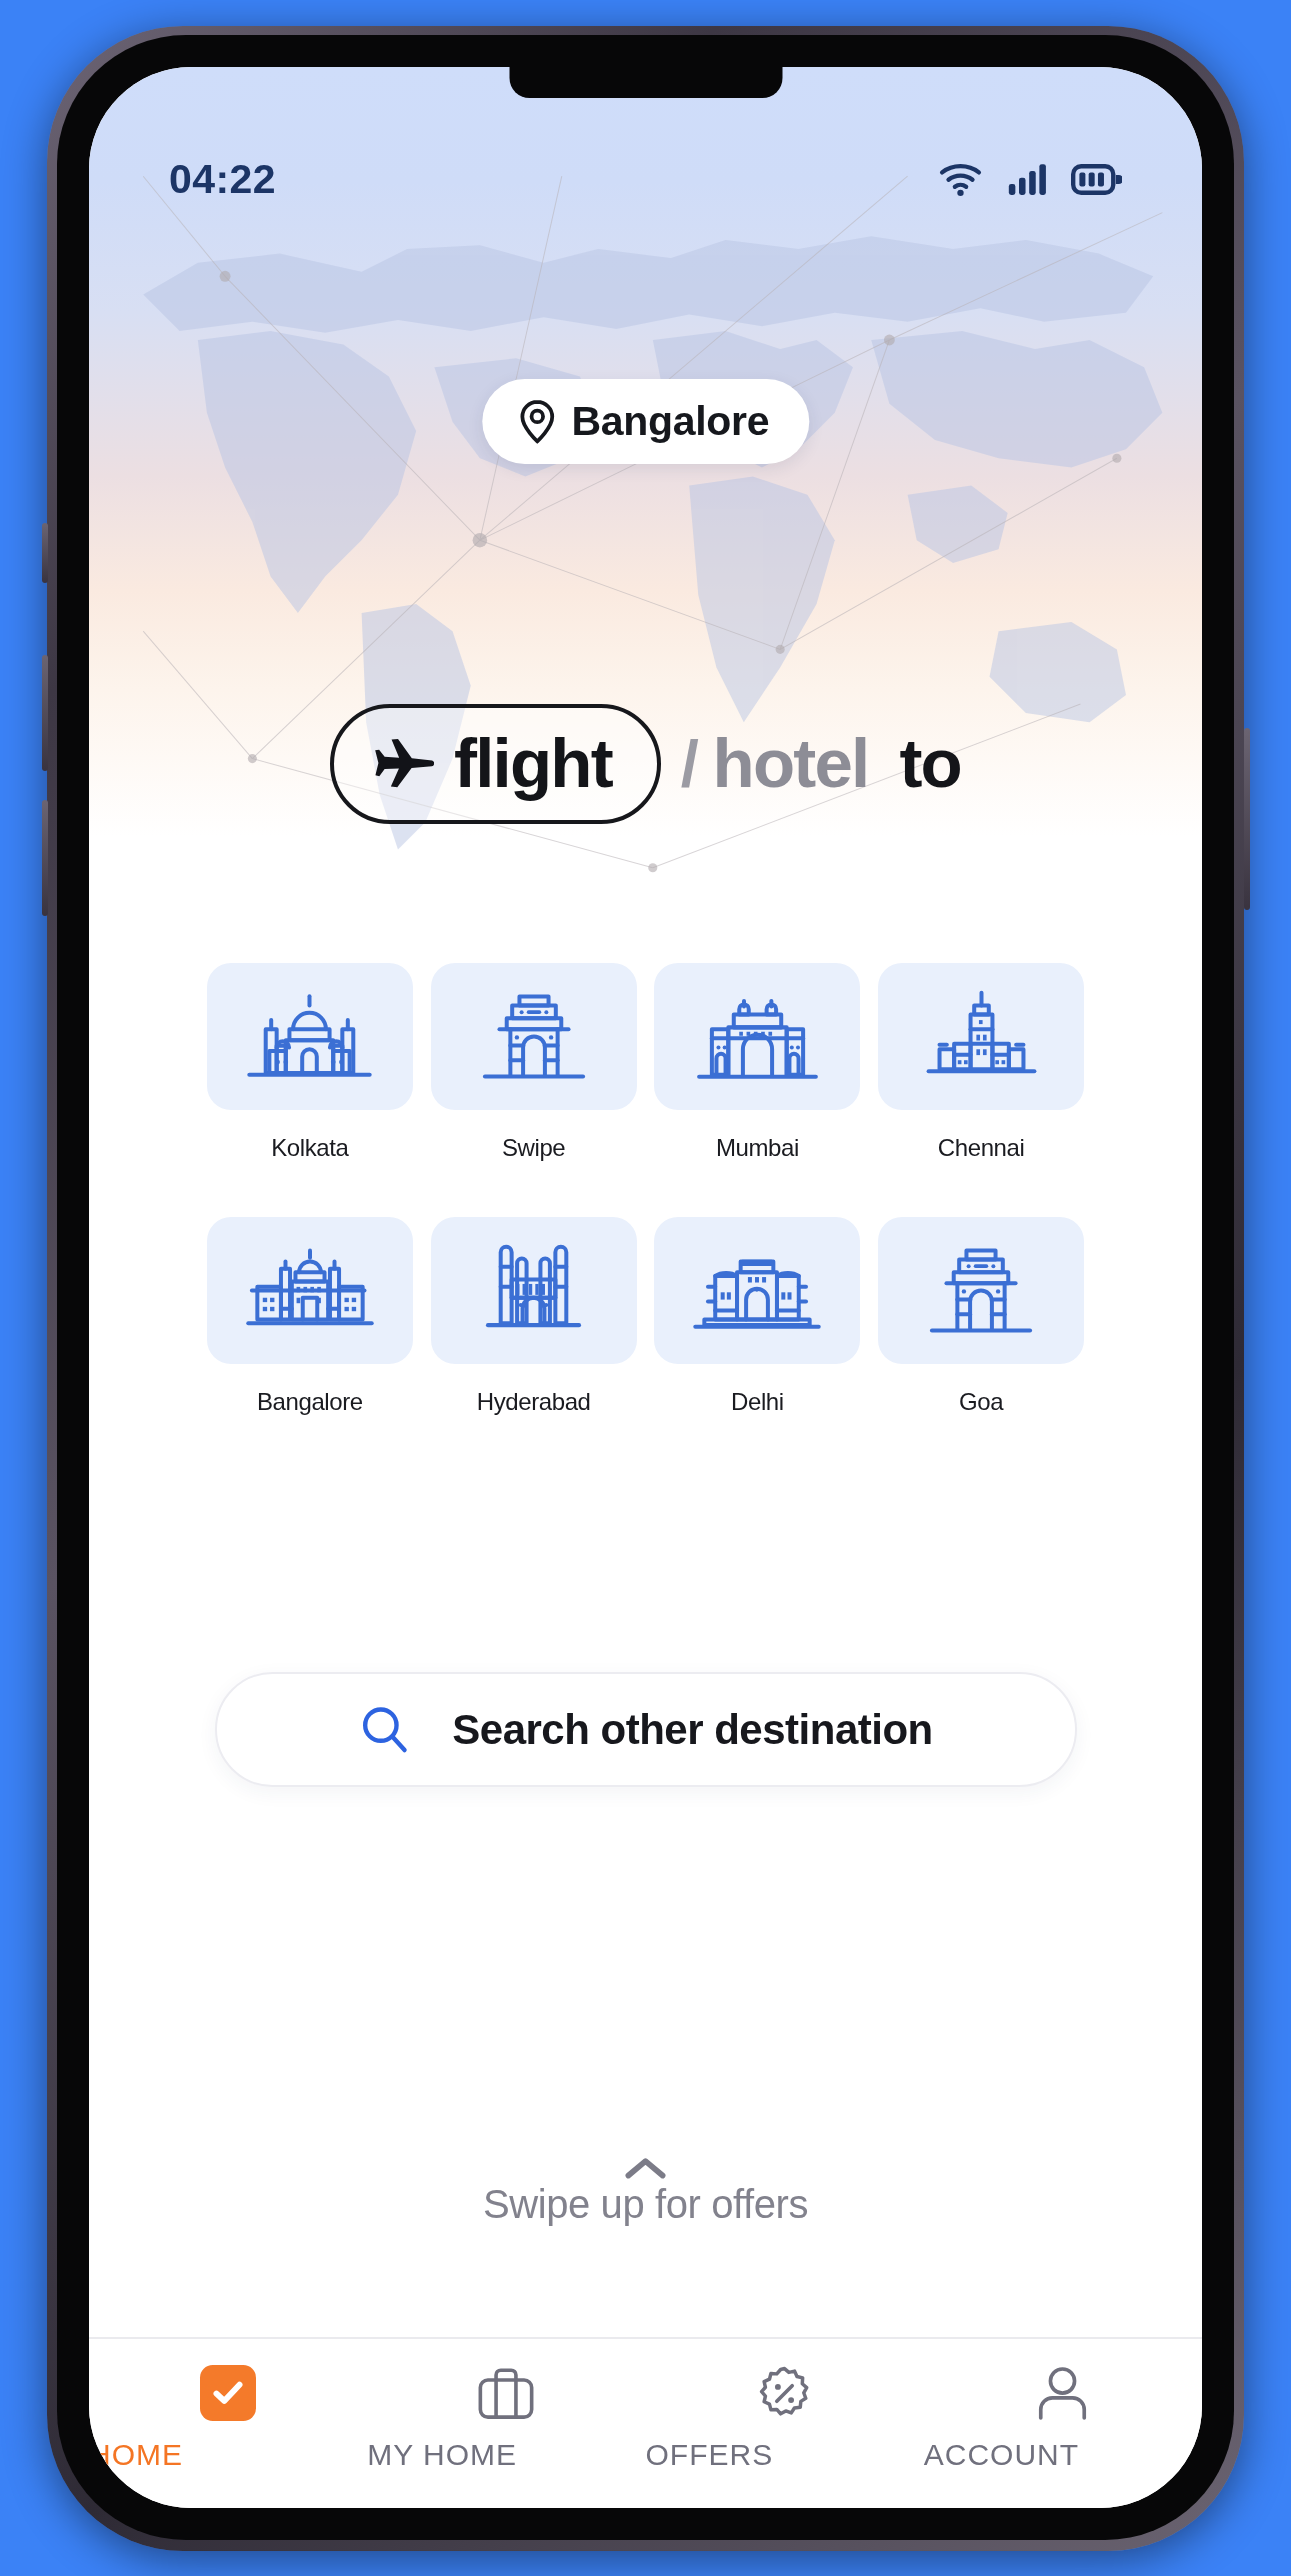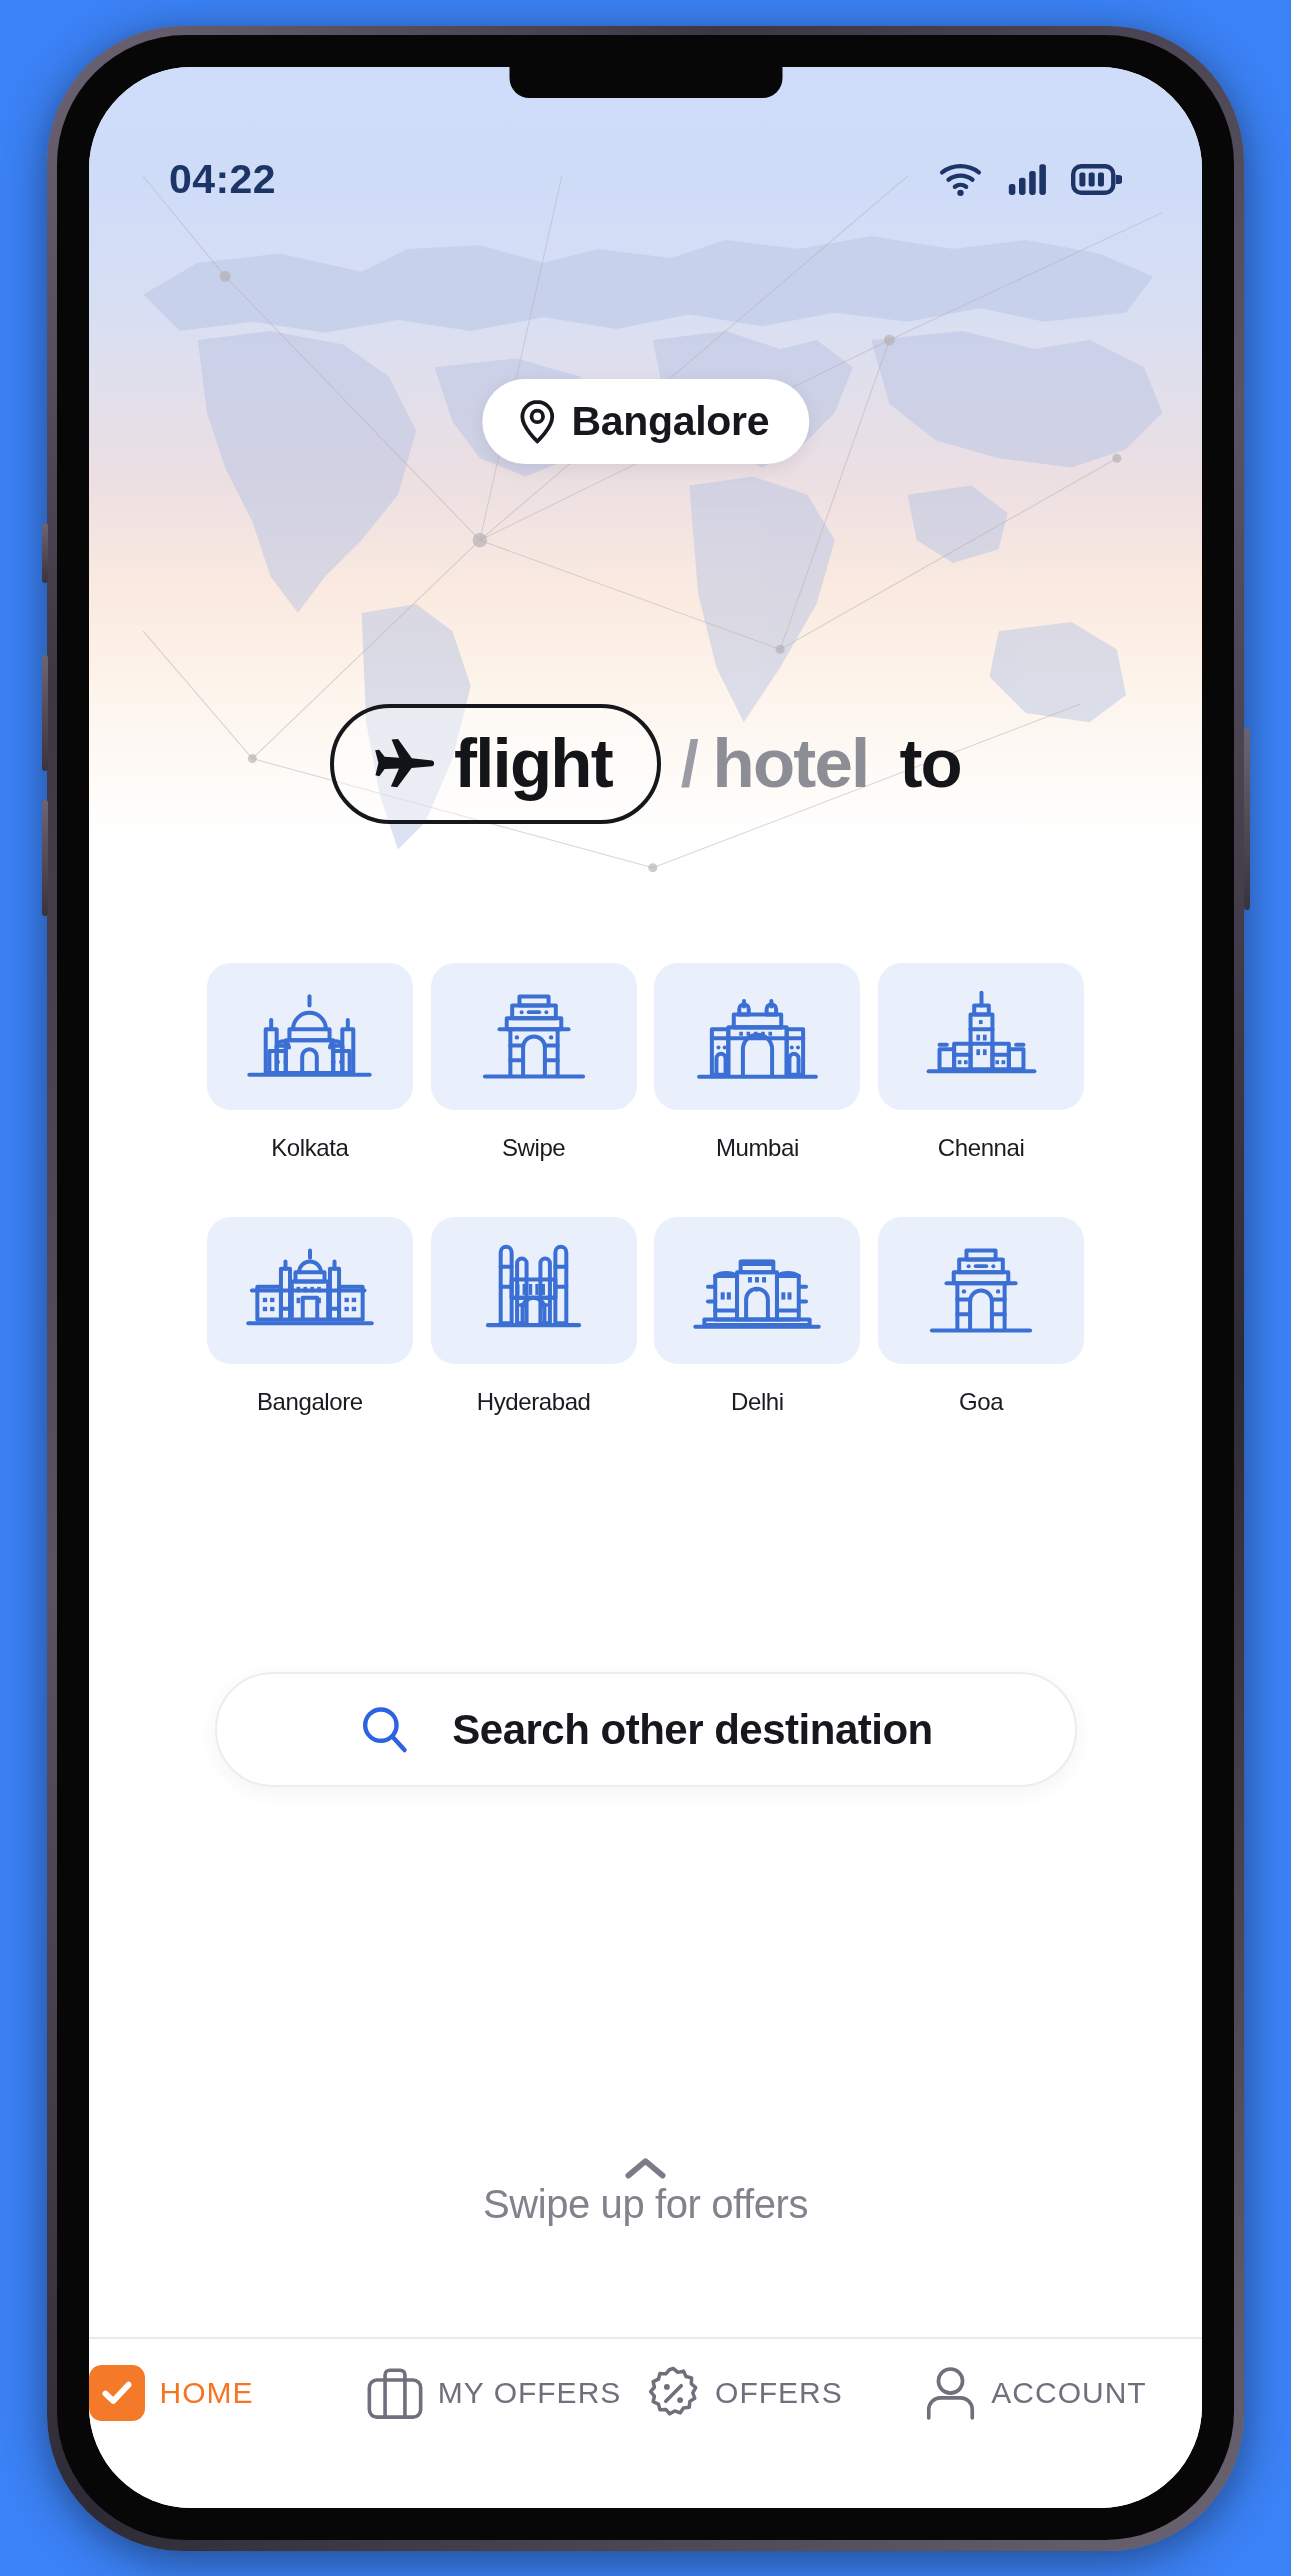--- a/index.html
+++ b/index.html
@@ -143,21 +143,21 @@
   }
   .swipe .lbl { font-size: 40px; color: #82828d; letter-spacing: -0.4px; }
 
   
   .tabbar {
     position: absolute; left: 0; bottom: 0; width: 100%; height: 171px;
     border-top: 2.7px solid #eaeaee; background: #fff;
     display: flex; align-items: flex-start; z-index: 30;
     padding-top: 24px;
   }
-  .tab { flex: 1; display: flex; align-items: center; gap: 14.6px; }
+  .tab { flex: 1; display: flex; flex-direction: column; gap: 14.6px; }
   .tab .lbl { font-size: 30px; letter-spacing: 1px; color: #70707d; }
   .tab.active .lbl { color: #f47524; }
   .home-ico {
     width: 56px; height: 56px; border-radius: 12.7px; background: #f47a2a;
     display: flex; align-items: center; justify-content: center;
   }
   .icoslot { height: 60px; display: flex; align-items: center; justify-content: center; }
 </style>
 </head>
 <body>
@@ -571,21 +571,21 @@
         <div class="icoslot">
           <svg width="56" height="53" viewBox="0 0 31 29">
             <g fill="none" stroke="#70707d" stroke-width="2" stroke-linejoin="round">
               <rect x="1.3" y="7" width="28.4" height="20.6" rx="4.2"></rect>
               <path d="M10 7 V4.2 a2.6 2.6 0 0 1 2.6-2.6 h5.8 a2.6 2.6 0 0 1 2.6 2.6 V7"></path>
               <path d="M10 7 V27.6"></path>
                 <path d="M21 7 V27.6"></path>
             </g>
           </svg>
         </div>
-        <span class="lbl">MY OFFERS</span>
+        <span class="lbl">MY HOME</span>
       </div>
 
       <div class="tab">
         <div class="icoslot">
           <svg width="55" height="55" viewBox="0 0 30 30">
             <path d="M15 1.4 l2.4 2.1 l3.1 -0.7 l1.3 2.9 l3.1 0.8 l-0.2 3.2 l2.4 2.1 l-1.6 2.8 l1.1 3 l-2.7 1.7 l-0.3 3.2 l-3.2 0.4 l-1.7 2.7 l-3 -1.1 l-2.8 1.6 l-2.1 -2.4 l-3.2 0.2 l-0.8 -3.1 l-2.9 -1.3 l0.7 -3.1 l-2.1 -2.4 l2.1 -2.4 l-0.7 -3.1 l2.9 -1.3 l0.8 -3.1 l3.2 0.2 l2.1 -2.4 z" fill="none" stroke="#70707d" stroke-width="1.9" stroke-linejoin="round"></path>
             <path d="M10.8 19.2 L19.2 10.8" stroke="#70707d" stroke-width="2" stroke-linecap="round"></path>
             <circle cx="11.4" cy="11.4" r="1.6" fill="#70707d"></circle>
             <circle cx="18.6" cy="18.6" r="1.6" fill="#70707d"></circle>
           </svg>

